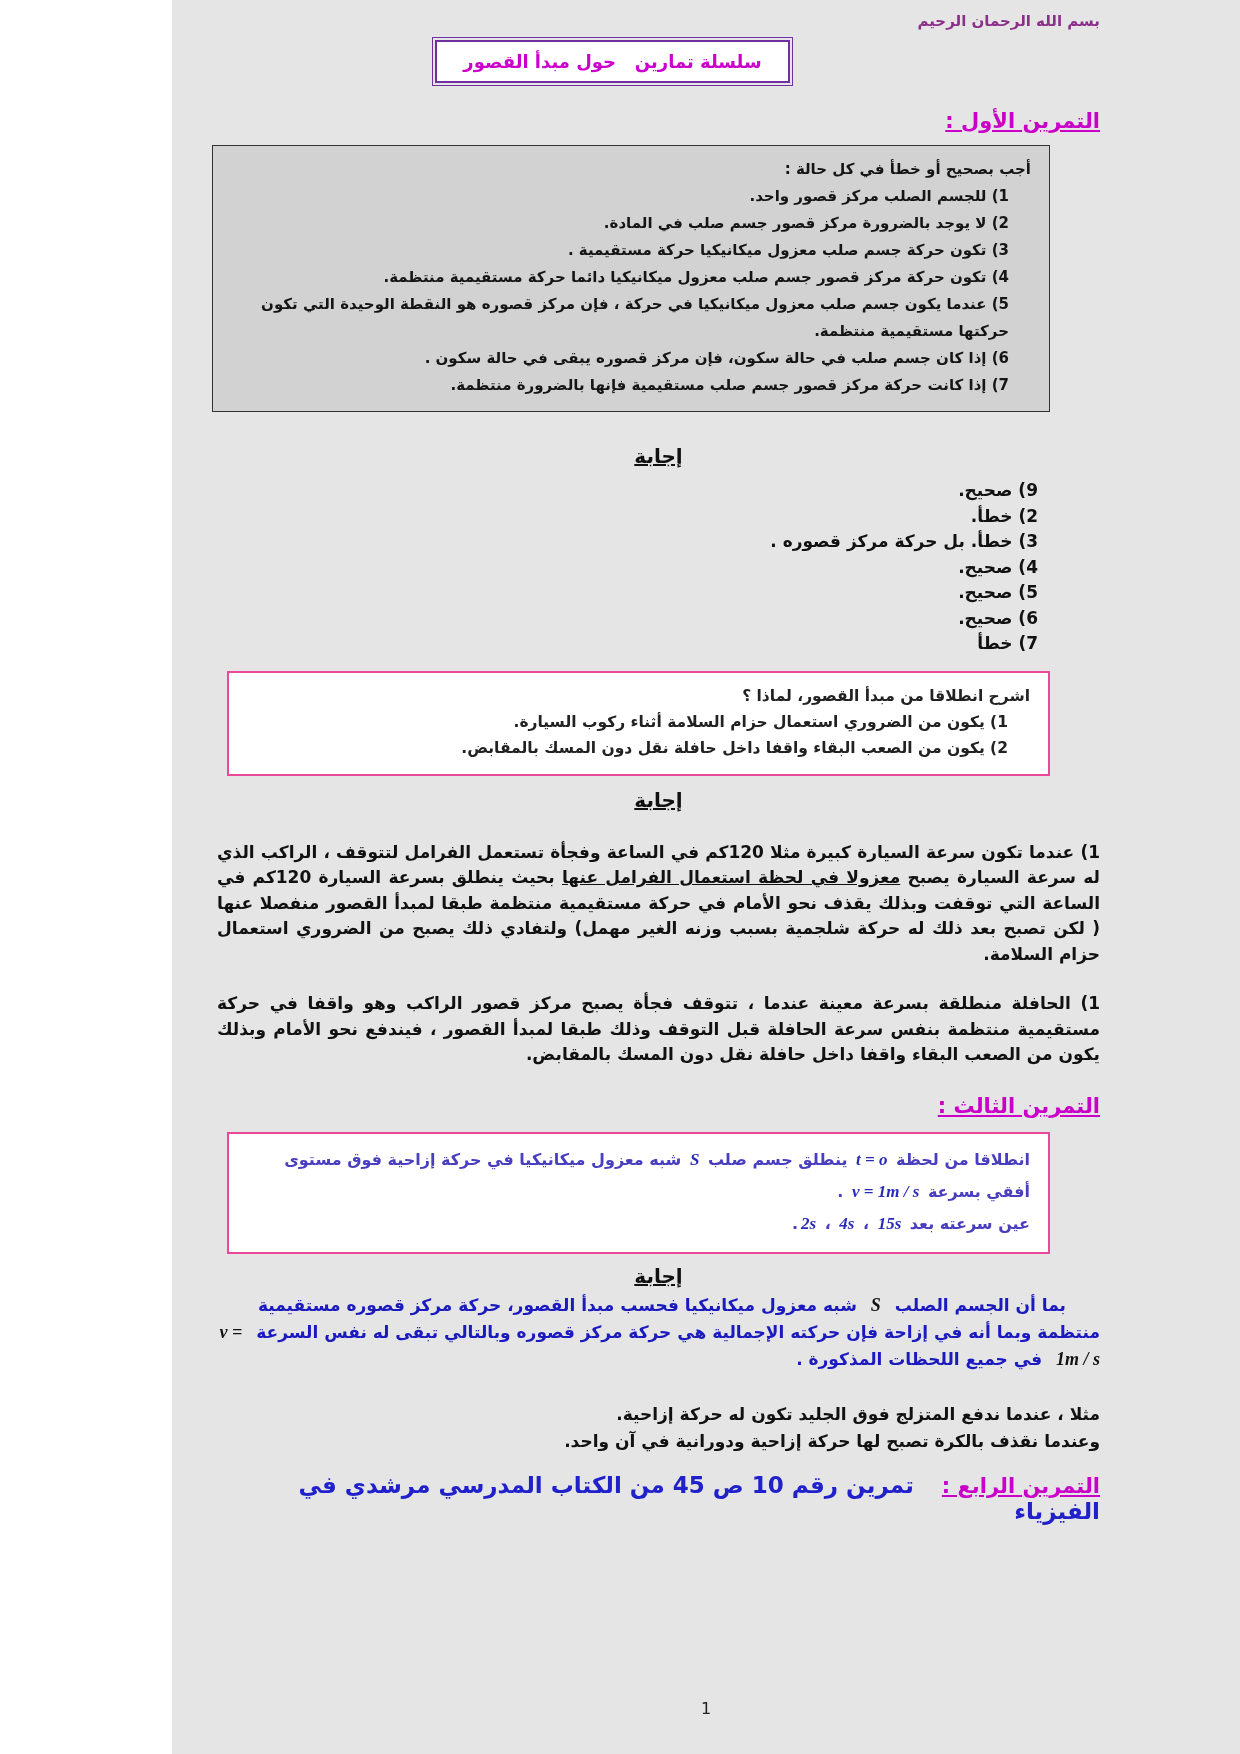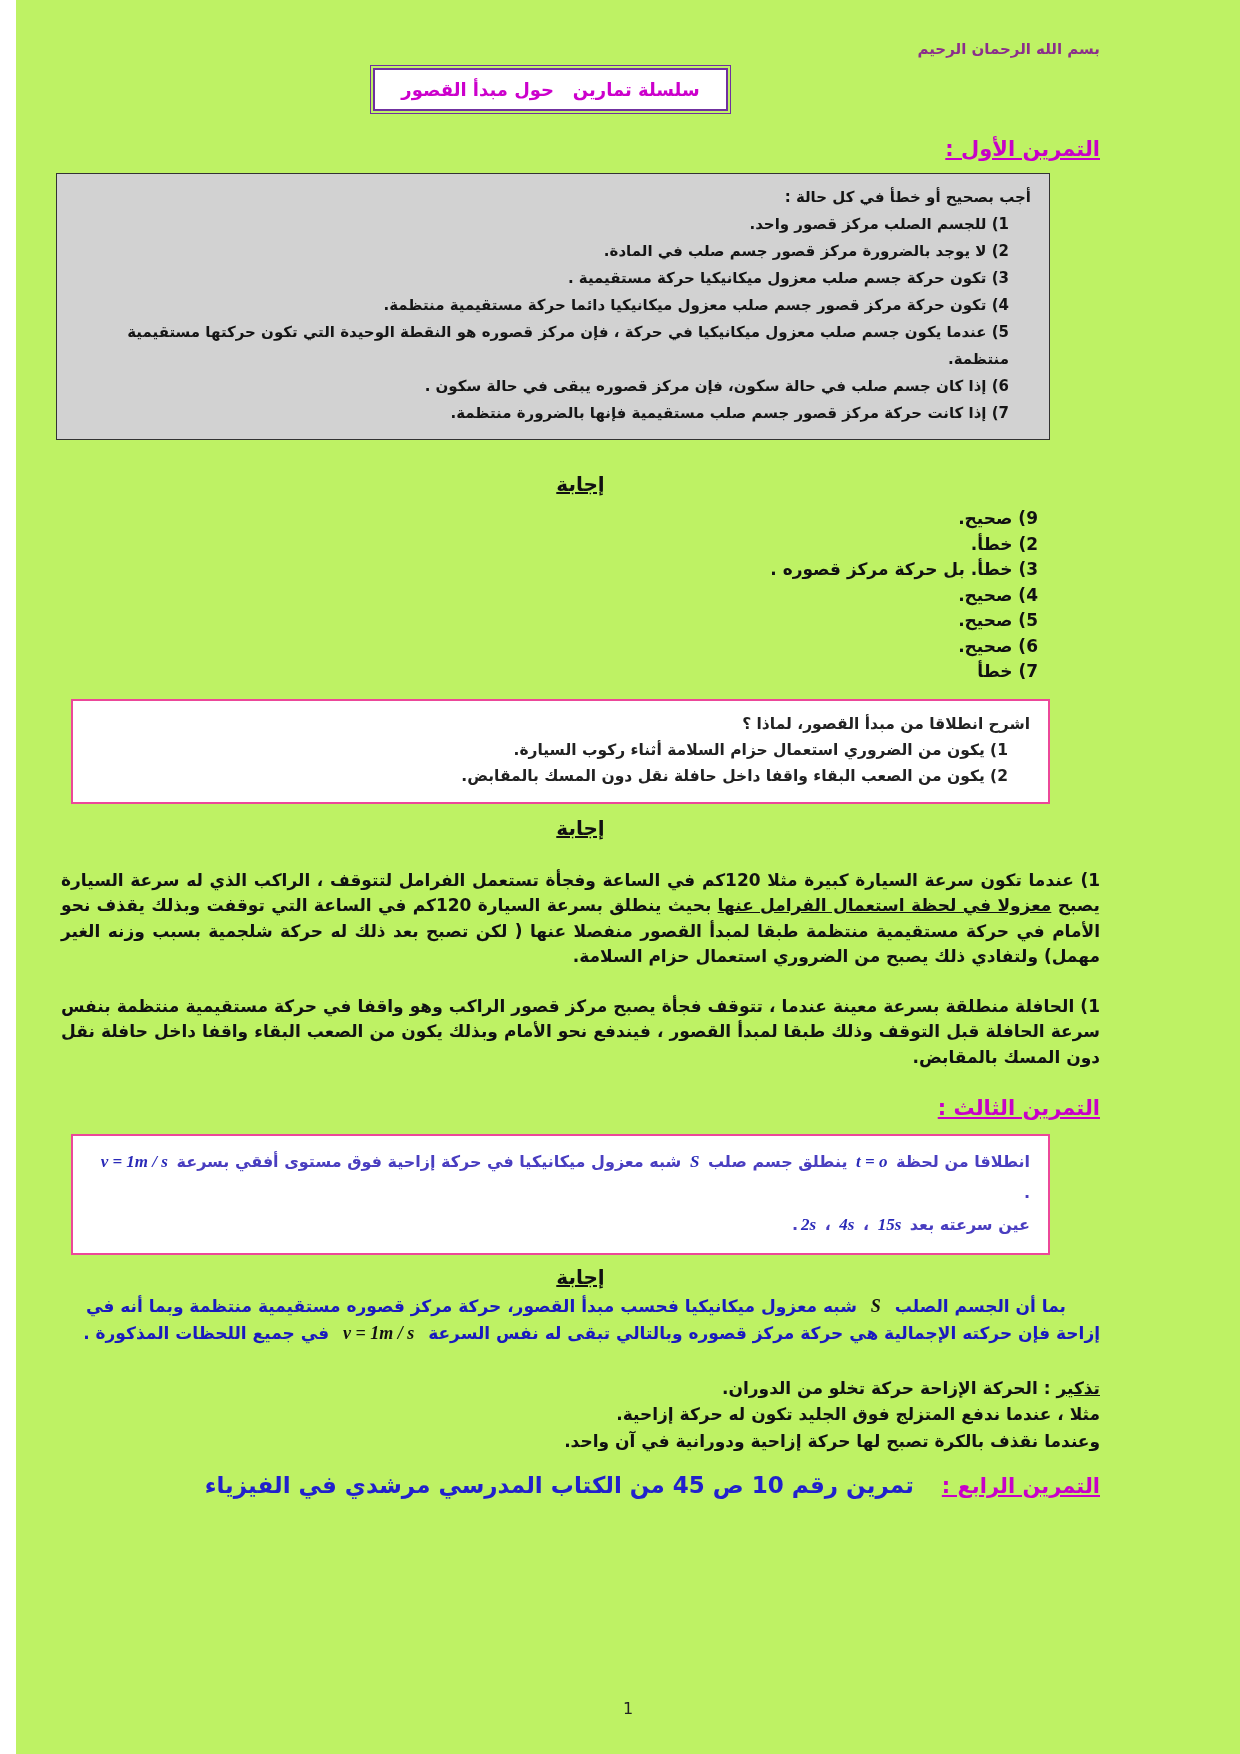--- a/index.html
+++ b/index.html
@@ -1,37 +1,37 @@
 <!DOCTYPE html>
 <html lang="ar" dir="rtl"><head>
 <meta charset="utf-8">
 <style>
   html, body { margin:0; padding:0; background:#ffffff; }
   .page {
     position:relative;
-    width:1224px; height:1754px;
-    background:#bef264;
+    width:1068px; height:1754px;
+    background:#e5e5e5;
     direction:rtl;
     box-sizing:border-box;
-    padding:40px 140px 0 45px;
+    padding:12px 140px 0 45px;
     font-family:"DejaVu Sans", sans-serif;
     color:#111;
     overflow:hidden;
   }
   .bismillah {
     text-align:right;
     color:#8b2f8b;
     font-weight:bold;
     font-size:15px;
   }
   .title-box {
     width:fit-content;
     margin:10px auto 4px;
     position:relative;
-    right:30px;
+    right:46px;
     border:2px solid #7030a0;
     outline:1px solid #7030a0;
     outline-offset:2px;
     padding:9px 26px;
     background:#ffffff;
   }
   .title-box .title-text {
     color:#cc00cc;
     font-weight:bold;
     font-size:18px;
@@ -212,21 +212,20 @@
   <div class="qbox white-box box3">
     <div class="box3-line"><span>انطلاقا من لحظة </span><span class="math">t = o</span><span> ينطلق جسم صلب </span><span class="math">S</span><span> شبه معزول ميكانيكيا في حركة إزاحية فوق مستوى أفقي بسرعة </span><span class="math">v = 1m / s</span><span> .</span></div>
     <div class="box3-line"><span>عين سرعته بعد </span><span class="math">2s</span><span> ، </span><span class="math">4s</span><span> ، </span><span class="math">15s</span><span>.</span></div>
   </div>
 
   <div class="answer-heading ah3">إجابة</div>
 
   <p class="para blue-para"><span>بما أن الجسم الصلب </span><span class="math">S</span><span> شبه معزول ميكانيكيا فحسب مبدأ القصور، حركة مركز قصوره مستقيمية منتظمة وبما أنه في إزاحة فإن حركته الإجمالية هي حركة مركز قصوره وبالتالي تبقى له نفس السرعة </span><span class="math">v = 1m / s</span><span> في جميع اللحظات المذكورة .</span></p>
 
   <div class="reminder">
-    <div><span class="u">تذكير</span><span> : الحركة الإزاحة حركة تخلو من الدوران.</span></div>
     <div>مثلا ، عندما ندفع المتزلج فوق الجليد تكون له حركة إزاحية.</div>
     <div>وعندما نقذف بالكرة تصبح لها حركة إزاحية ودورانية في آن واحد.</div>
   </div>
 
   <div class="ex4-line">
     <span class="ex4-heading">التمرين الرابع :</span><span class="ex4-text">تمرين رقم 10 ص 45 من الكتاب المدرسي مرشدي في الفيزياء</span>
   </div>
 
   <div class="page-number">1</div>
 

